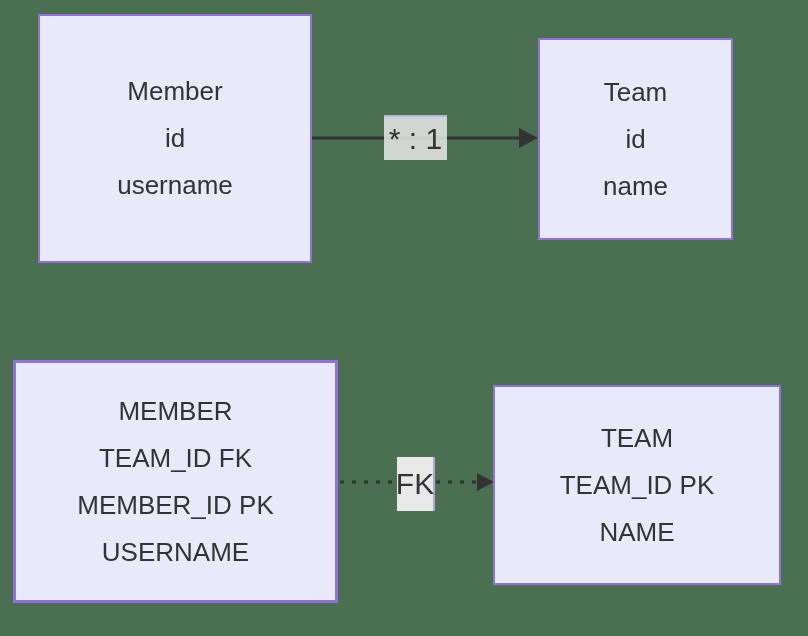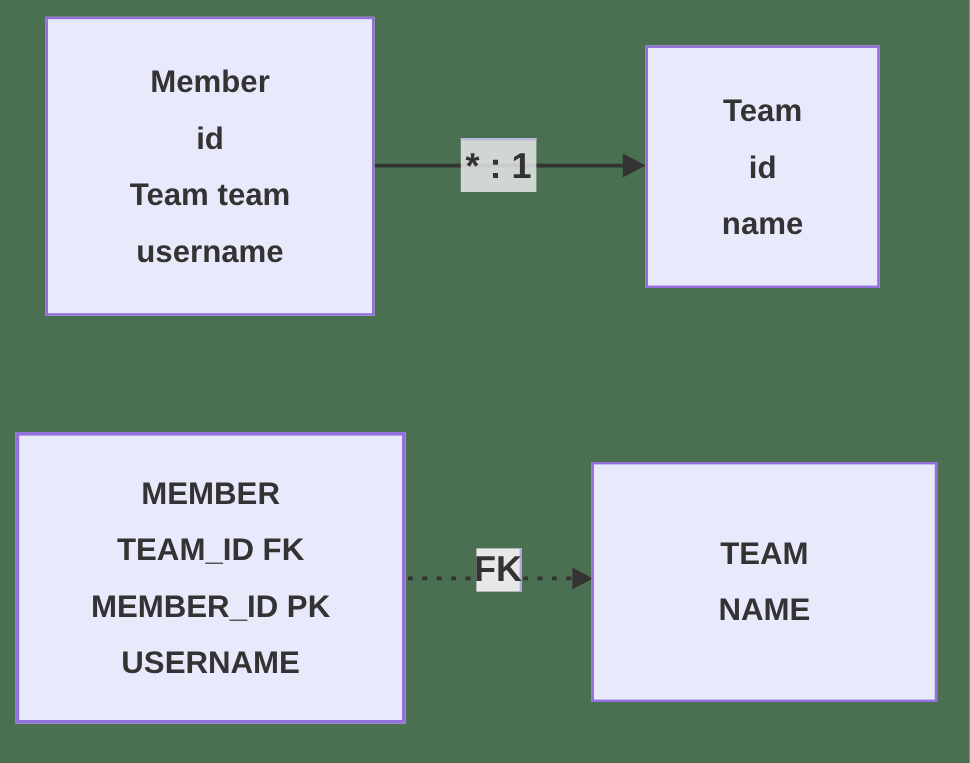--- a/index.html
+++ b/index.html
@@ -4,21 +4,20 @@
 <style>
   html, body { margin: 0; padding: 0; }
   .canvas {
     position: relative;
     width: 808px;
     height: 636px;
     background: #4a7051;
     overflow: hidden;
     font-family: "Liberation Sans", "DejaVu Sans", sans-serif;
     color: #333333;
-    font-weight: bold;
   }
   .edges-layer {
     position: absolute;
     left: 0; top: 0;
     width: 808px; height: 636px;
     z-index: 1;
   }
   .entity-box {
     position: absolute;
     box-sizing: border-box;
@@ -48,21 +47,21 @@
     color: #333333;
     z-index: 3;
     white-space: nowrap;
   }
   #cardinality-label {
     left: 384px; top: 115px; width: 63px; height: 45px;
     background: rgba(232,232,232,0.85);
     border-top: 2px solid #b9b9d9;
   }
   #fk-label {
-    left: 397px; top: 457px; width: 38px; height: 36px;
+    left: 397px; top: 457px; width: 38px; height: 54px;
     background: #e8e8e8;
     border-right: 2px solid #b4a6dd;
   }
 </style>
 </head>
 <body>
 
 <div class="canvas">
 
   <svg class="edges-layer" width="808" height="636" viewBox="0 0 808 636" xmlns="http://www.w3.org/2000/svg">
@@ -70,38 +69,38 @@
     <line x1="312" y1="138" x2="522" y2="138" stroke="#333333" stroke-width="3"></line>
     <polygon points="519,128 538,138 519,148" fill="#333333"></polygon>
 
     <line x1="340" y1="482" x2="482" y2="482" stroke="#333333" stroke-width="3" stroke-dasharray="4 8"></line>
     <polygon points="477,473 494,482 477,491" fill="#333333"></polygon>
   </svg>
 
   <div class="entity-box" id="class-member">
     <div class="row">Member</div>
     <div class="row">id</div>
-    <div class="row">Team team</div>
     <div class="row">username</div>
   </div>
 
   <div class="entity-box" id="class-team">
     <div class="row">Team</div>
     <div class="row">id</div>
     <div class="row">name</div>
   </div>
 
   <div class="entity-box" id="er-member">
     <div class="row">MEMBER</div>
     <div class="row">TEAM_ID FK</div>
     <div class="row">MEMBER_ID PK</div>
     <div class="row">USERNAME</div>
   </div>
 
   <div class="entity-box" id="er-team">
     <div class="row">TEAM</div>
+    <div class="row">TEAM_ID PK</div>
     <div class="row">NAME</div>
   </div>
 
   <div class="edge-label" id="cardinality-label">* : 1</div>
   <div class="edge-label" id="fk-label">FK</div>
 
 </div>
 
 </body></html>

